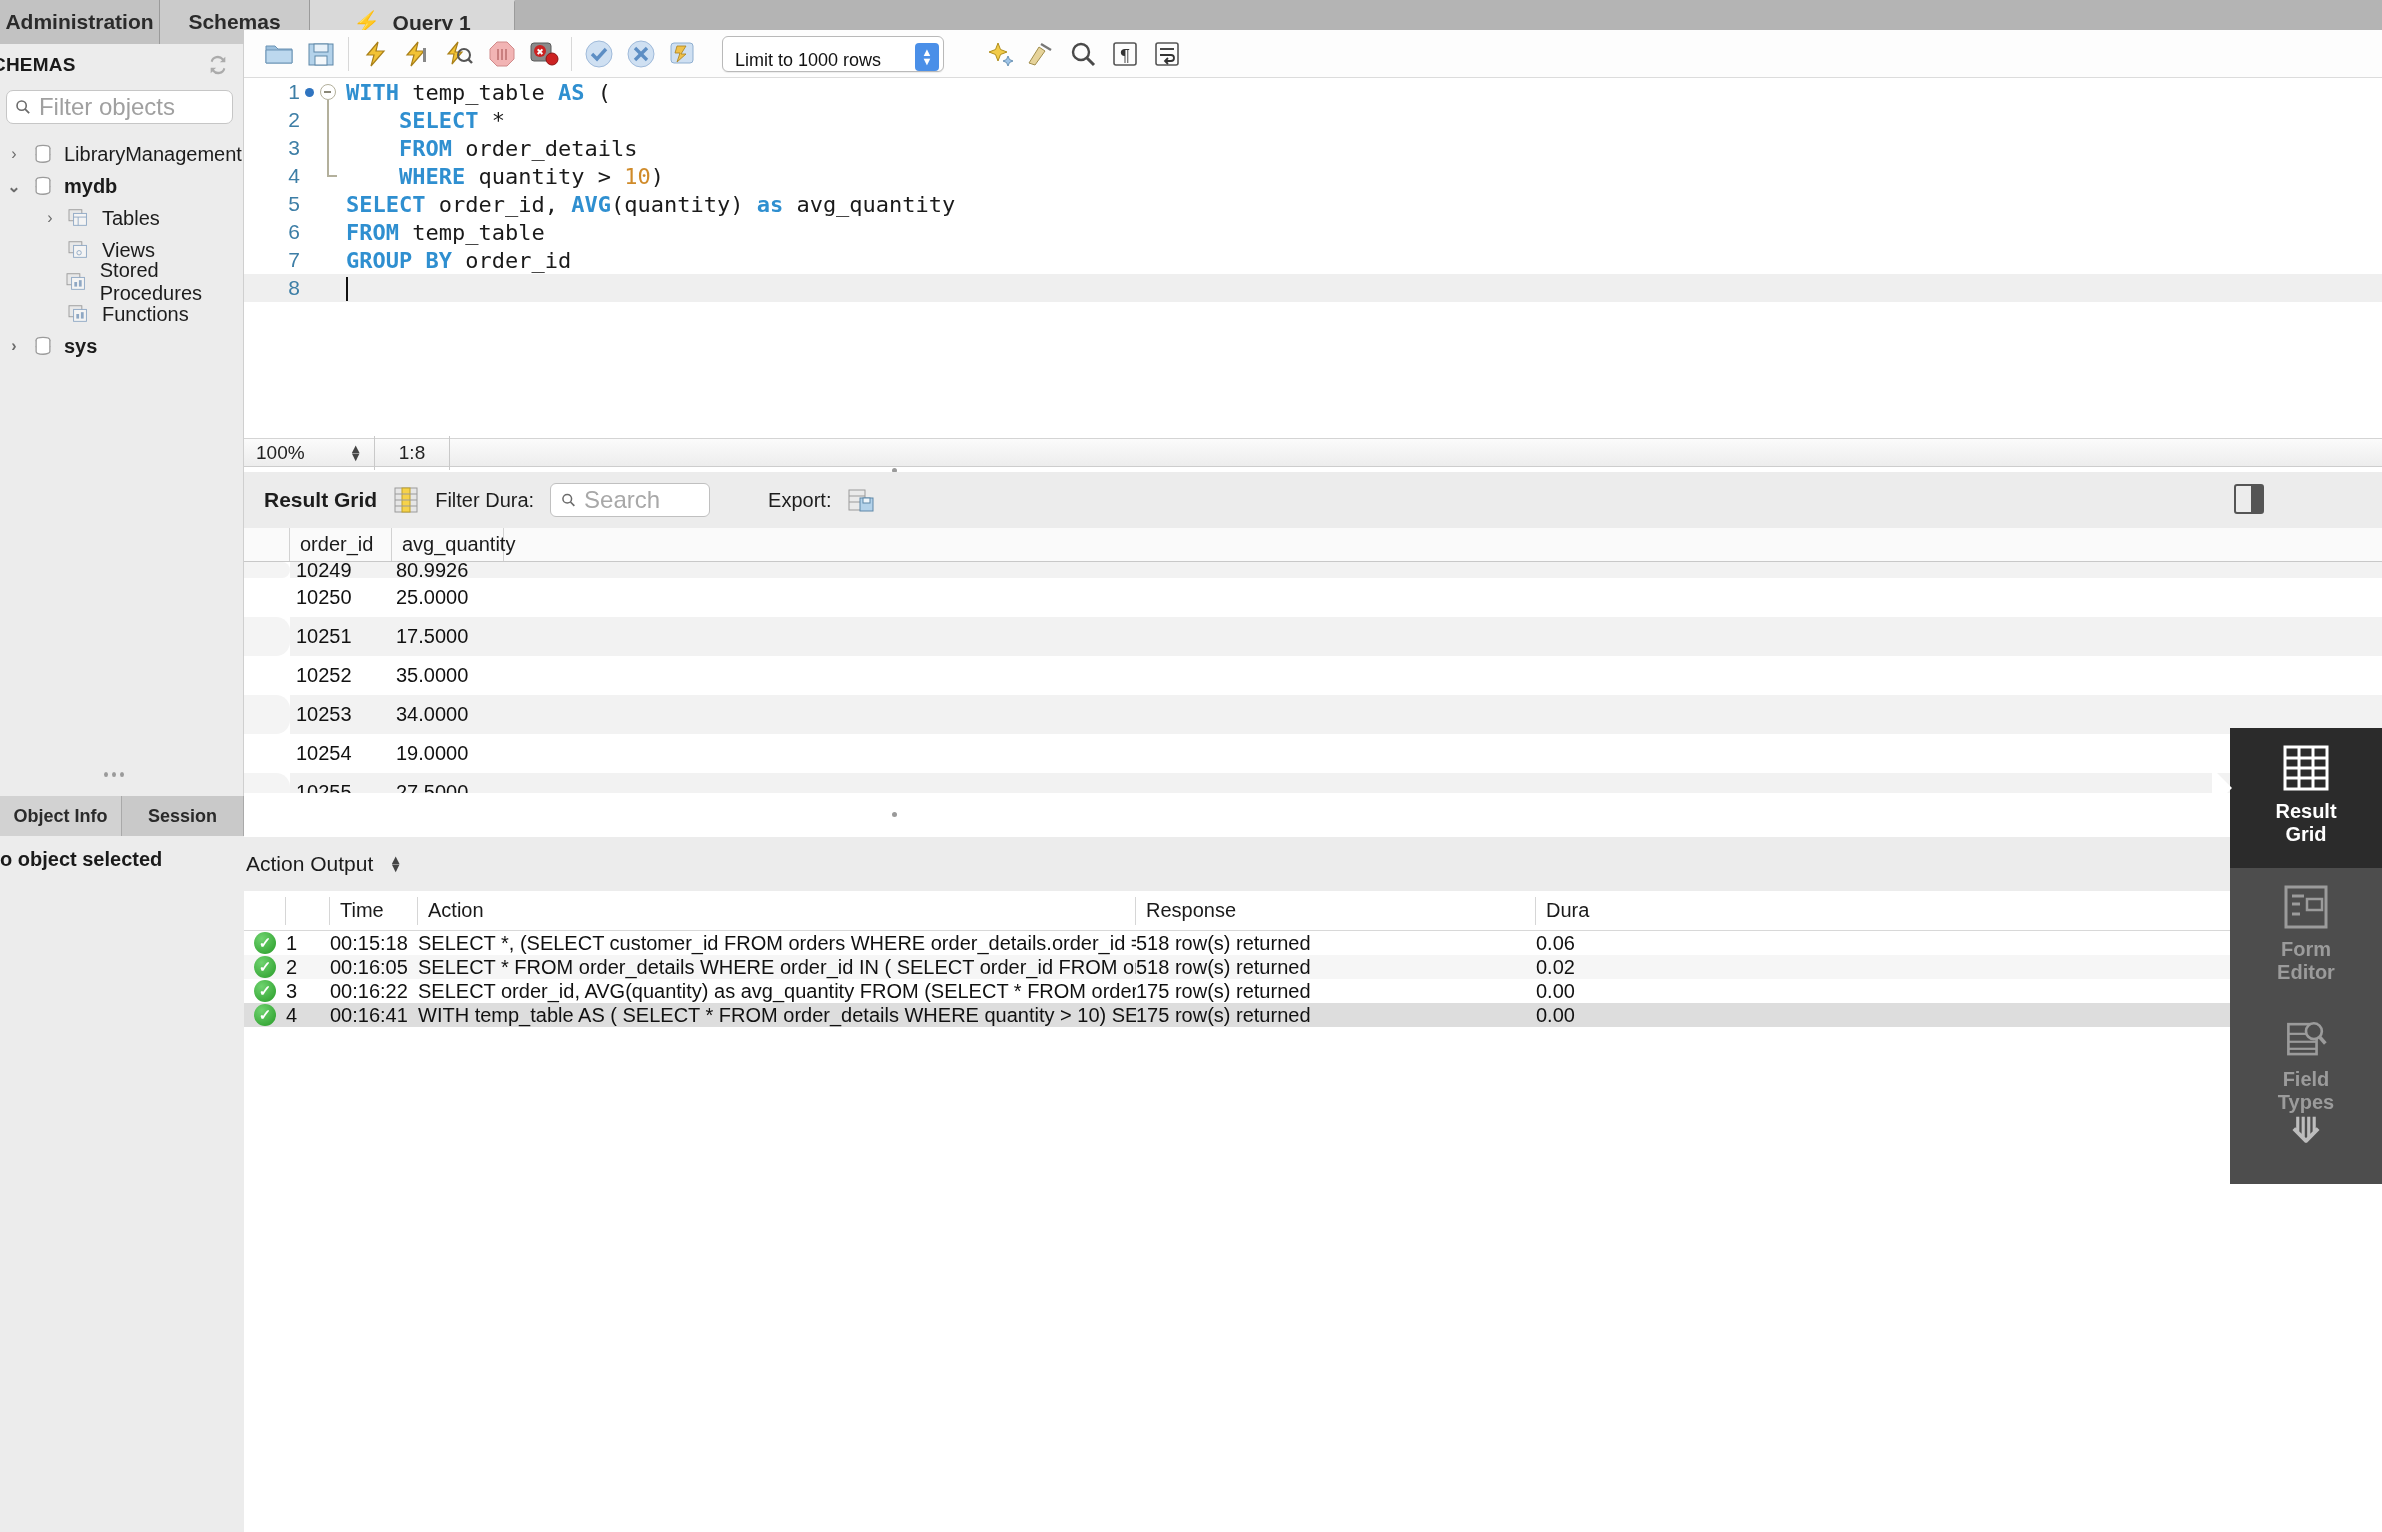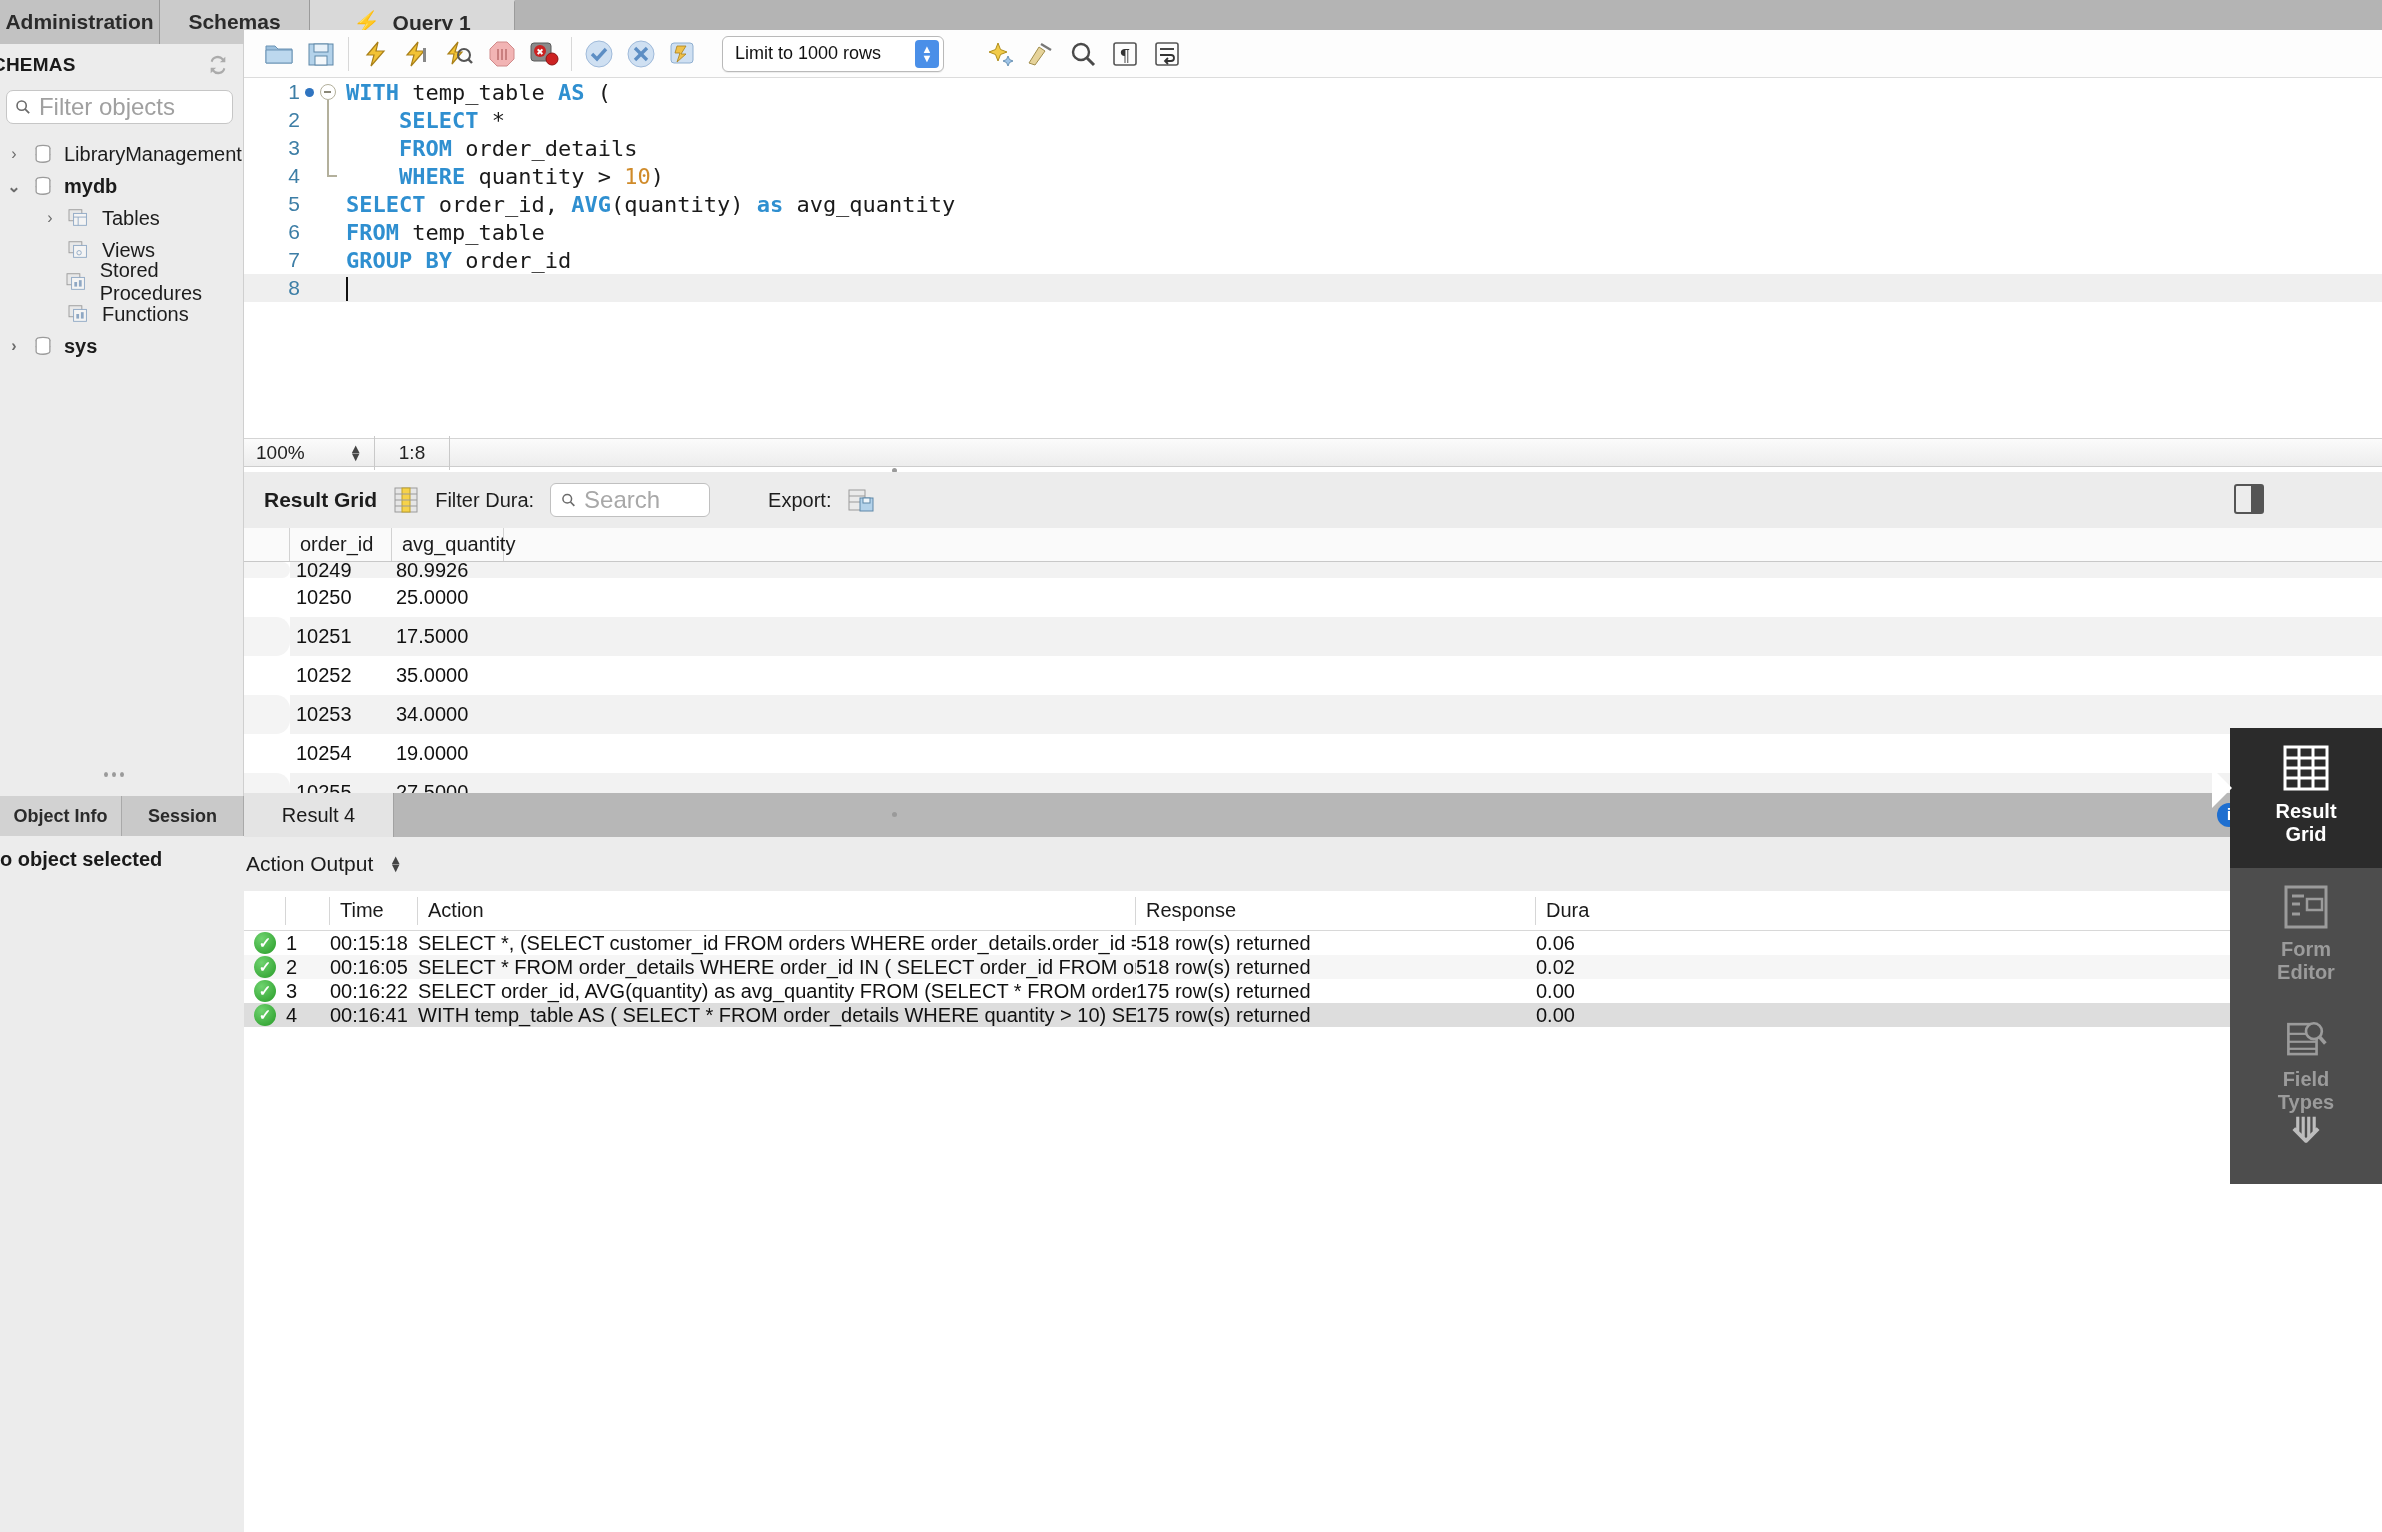--- a/index.html
+++ b/index.html
@@ -89,21 +89,21 @@
     position: absolute; left: 244px; top: 30px; width: 2138px; height: 48px;
     background: #fdfdfd; display: flex; align-items: center;
     padding-left: 14px; gap: 0px;
     border-bottom: 1px solid #dcdcdc;
   }
   .tbtn { width: 42px; height: 40px; display:flex; align-items:center; justify-content:center;}
   .tsep { width: 1px; height: 34px; background: #d8d8d8; margin: 0 6px; }
   .limitsel {
     margin-left: 18px; width: 222px; height: 36px; background: #fff;
     border: 1px solid #b9b9b9; border-radius: 6px;
-    display:flex; align-items:center; justify-content:space-between;
+    display:flex; align-items:flex-end; justify-content:space-between;
     padding: 0 4px 0 12px; font-size: 18px; color:#111;
     box-shadow: 0 1px 1px rgba(0,0,0,.07);
   }
   .selarrow {
     width: 24px; height: 28px; background:#4a8fe8; border-radius: 4px;
     display:flex; flex-direction:column; align-items:center; justify-content:center;
     color:#fff; font-size: 11px; line-height: 9px;
   }
 
   
@@ -670,29 +670,20 @@
     </div>
     <div class="grow alt">
       <div class="gc0"></div>
       <div class="gc1">10255</div>
       <div class="gc2">27.5000</div>
       <div class="grest"></div>
     </div>
 
   </div>
 
-  <div class="restabs">
-    <div class="restab">
-      <span>Result 4</span>
-    </div>
-    <div class="readonly">
-      <span class="infocirc">i</span>
-      <span>Read Only</span>
-    </div>
-  </div>
 
   <div class="dots" style="left:892px; top:812px;">
     <span class="dot"></span>
   </div>
 
   <div class="aohead">
     <span class="aotitle">Action Output</span>
     <span class="stepper">
         <span>▲</span>
         <span>▼</span>

